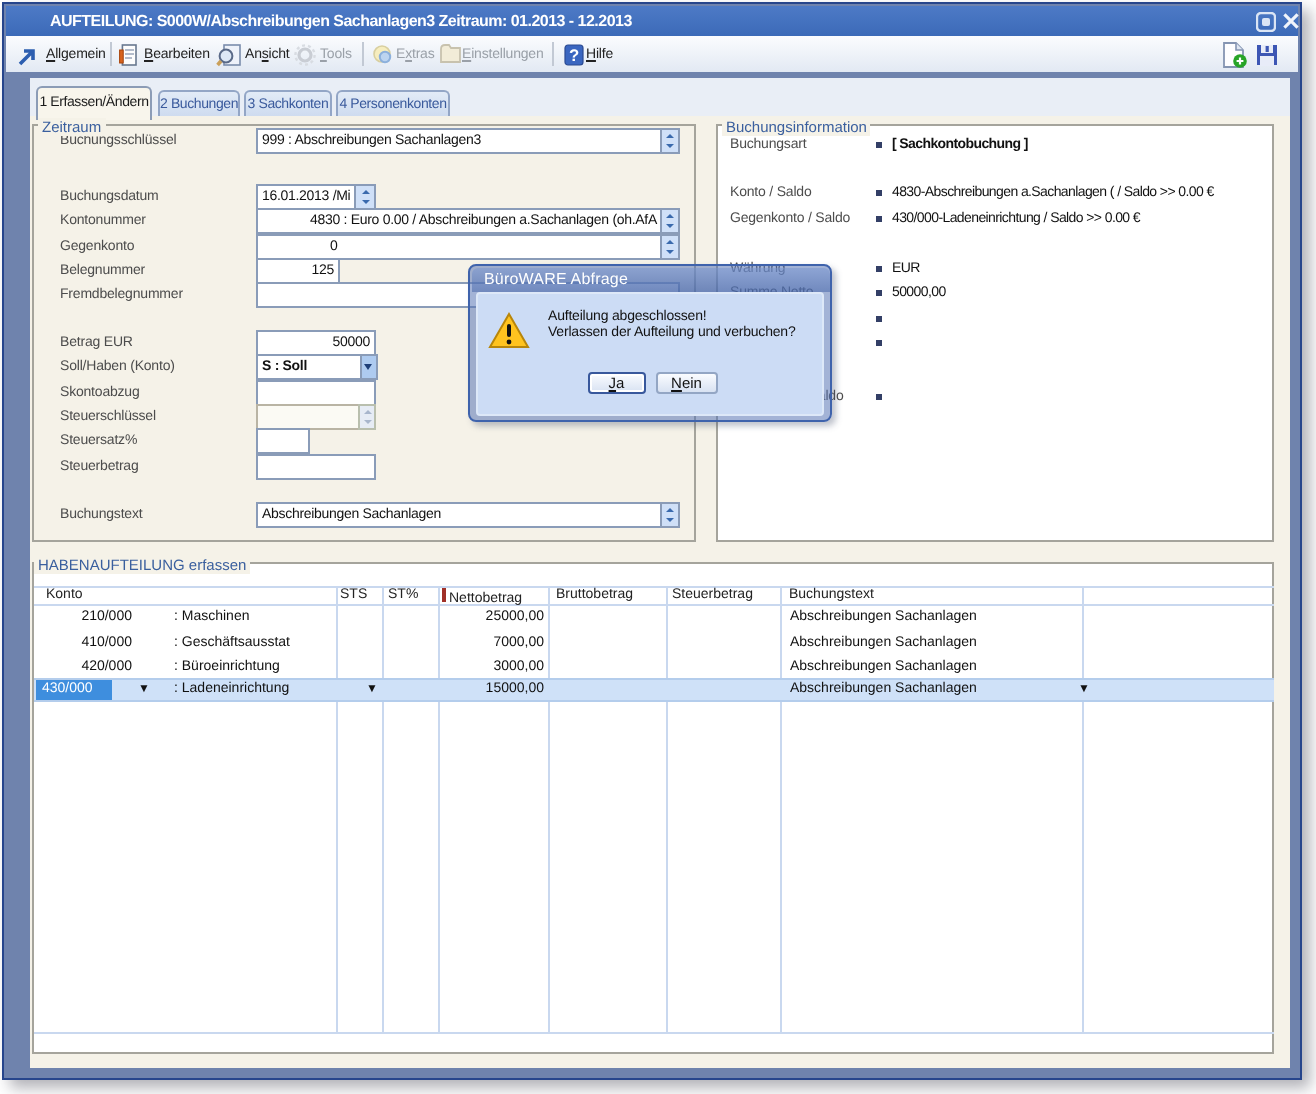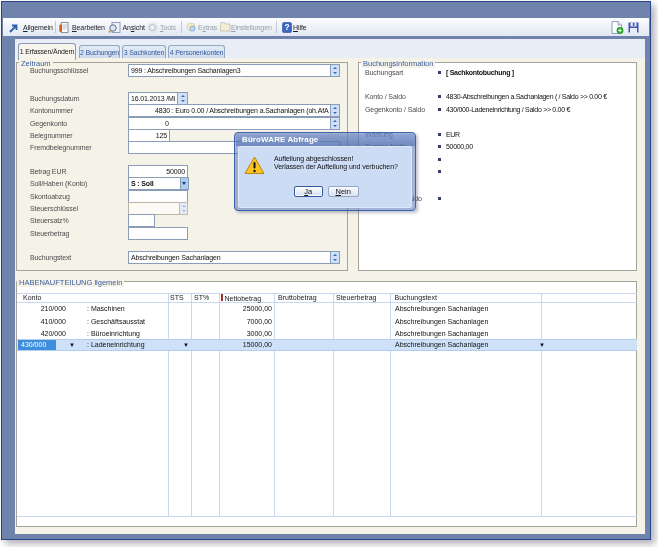--- a/index.html
+++ b/index.html
@@ -47,20 +47,30 @@
 .bullet { position:absolute; width:3px; height:3px; background:#333f66; }
 .ival { position:absolute; font-size:7px; color:#111; white-space:nowrap; letter-spacing:-0.3px; }
 .thead { position:absolute; font-size:7px; white-space:nowrap; color:#222; }
 .trow { position:absolute; font-size:7px; color:#111; white-space:nowrap; }
 .vline { position:absolute; width:1px; background:#c9d8ef; }
 .hline { position:absolute; height:1px; background:#c9d8ef; }
 </style>
 </head>
 <body>
 <div id="win">
+  <div id="titlebar">
+    <span class="t">AUFTEILUNG: S000W/Abschreibungen Sachanlagen3 Zeitraum: 01.2013 - 12.2013</span>
+    <svg class="abs" style="left:625px;top:3px" width="10" height="10" viewBox="0 0 10 10">
+      <rect x="0.5" y="0.5" width="9" height="9" rx="2" fill="none" stroke="#dbe5f5" stroke-width="1.2"></rect>
+      <rect x="3" y="3" width="4" height="4" rx="1" fill="#dbe5f5"></rect>
+    </svg>
+    <svg class="abs" style="left:638px;top:3px" width="9" height="9" viewBox="0 0 9 9">
+      <path d="M1.2 1.2 L7.8 7.8 M7.8 1.2 L1.2 7.8" stroke="#f0f4fb" stroke-width="1.6"></path>
+    </svg>
+  </div>
   <div id="toolbar"></div>
   <div id="tabstrip">
     <div class="tab on" style="left:3px; top:3.5px; width:58px; height:17px; line-height:15px;">1 Erfassen/Ändern</div>
     <div class="tab off" style="left:64px; top:5.5px; width:41px; height:15px; line-height:14px;">2 Buchungen</div>
     <div class="tab off" style="left:107px; top:5.5px; width:44px; height:15px; line-height:14px;">3 Sachkonten</div>
     <div class="tab off" style="left:153px; top:5.5px; width:57px; height:15px; line-height:14px;">4 Personenkonten</div>
   </div>
   <div id="content"></div>
 </div>
 <div id="overlay" class="abs" style="left:0;top:0;width:658px;height:547px;">
@@ -114,21 +124,21 @@
     <rect x="2.5" y="0.5" width="6" height="4" fill="#e8ecf8"></rect>
     <rect x="4.8" y="1" width="1.6" height="3" fill="#3d56b4"></rect>
     <rect x="2" y="6" width="7" height="5" fill="#e8ecf8"></rect>
   </svg>
 
   <div class="grp" style="left:15.5px;top:62px;width:332.5px;height:209px;"></div>
   <div class="grplabel" style="left:19px;top:58.5px;">Zeitraum</div>
   <div class="grp" style="left:357.5px;top:62px;width:279.5px;height:209px;background:#fff;"></div>
   <div class="grplabel" style="left:361px;top:58.5px;">Buchungsinformation</div>
   <div class="grp" style="left:15.5px;top:281px;width:621.5px;height:246px;background:#fff;"></div>
-  <div class="grplabel" style="left:17px;top:277.5px;background:#f5f2e8;">HABENAUFTEILUNG llgemein</div>
+  <div class="grplabel" style="left:17px;top:277.5px;background:#f5f2e8;">HABENAUFTEILUNG erfassen</div>
 
   <div class="lab" style="left:30px;top:67px">Buchungsschlüssel</div>
   <div class="lab" style="left:30px;top:95px">Buchungsdatum</div>
   <div class="lab" style="left:30px;top:107.3px">Kontonummer</div>
   <div class="lab" style="left:30px;top:119.6px">Gegenkonto</div>
   <div class="lab" style="left:30px;top:131.9px">Belegnummer</div>
   <div class="lab" style="left:30px;top:144.2px">Fremdbelegnummer</div>
   <div class="lab" style="left:30px;top:168px">Betrag EUR</div>
   <div class="lab" style="left:30px;top:180.3px">Soll/Haben (Konto)</div>
   <div class="lab" style="left:30px;top:192.6px">Skontoabzug</div>
@@ -245,21 +255,21 @@
   <div class="trow" style="left:87px;top:341px">: Ladeneinrichtung</div>
   <div class="trow" style="left:183px;top:341.5px;font-size:6px">▼</div>
   <div class="trow" style="left:222px;top:341px;width:50px;text-align:right">15000,00</div>
   <div class="trow" style="left:395px;top:341px">Abschreibungen Sachanlagen</div>
   <div class="trow" style="left:539px;top:341.5px;font-size:6px">▼</div>
 
   <div class="hline" style="left:16.5px;top:516px;width:620px;"></div>
 
   <div class="abs" style="left:234px;top:132px;width:182px;height:79px;background:rgba(88,116,180,0.55);border:1.5px solid #3f63ac;border-radius:4px;box-shadow:2px 2px 3px rgba(70,80,110,0.35);"></div>
   <div class="abs" style="left:235.5px;top:133.5px;width:179px;height:12px;background:linear-gradient(rgba(120,150,210,0.5),rgba(62,95,165,0.5));border-radius:3px 3px 0 0;"></div>
-  <div class="abs" style="left:242px;top:135px;font-size:8px;font-weight:bold;color:#fff;letter-spacing:0.1px;">BüroWARE Abfrage</div>
+  <div class="abs" style="left:242px;top:135px;font-size:8px;font-weight:normal;color:#fff;letter-spacing:0.1px;">BüroWARE Abfrage</div>
   <div class="abs" style="left:238px;top:145.5px;width:174px;height:62px;background:#ccdcf5;border:1px solid #dde8f8;border-radius:2px;"></div>
   <svg class="abs" style="left:244px;top:155.5px" width="21" height="19" viewBox="0 0 21 19">
     <path d="M10.5 1 L20 17.5 L1 17.5 Z" fill="#ffc31f" stroke="#b8860b" stroke-width="1"></path>
     <rect x="9.5" y="6" width="2" height="6.5" rx="1" fill="#111"></rect>
     <circle cx="10.5" cy="15" r="1.2" fill="#111"></circle>
   </svg>
   <div class="abs" style="left:274px;top:154.5px;font-size:7px;color:#111;line-height:8.7px;letter-spacing:-0.1px;">Aufteilung abgeschlossen!<br>Verlassen der Aufteilung und verbuchen?</div>
   <div class="abs" style="left:294px;top:186px;width:28.5px;height:11px;background:linear-gradient(#fafcff,#d8e2f2);border:1px solid #38589c;box-shadow:inset 0 0 0 1px #fff;border-radius:2px;font-size:7.5px;text-align:center;line-height:10px;color:#111;"><u>J</u>a</div>
   <div class="abs" style="left:327.5px;top:186px;width:31.5px;height:11px;background:linear-gradient(#fafcff,#d8e2f2);border:1px solid #93a6c4;border-radius:2px;font-size:7.5px;text-align:center;line-height:10px;color:#111;"><u>N</u>ein</div>
 </div>

